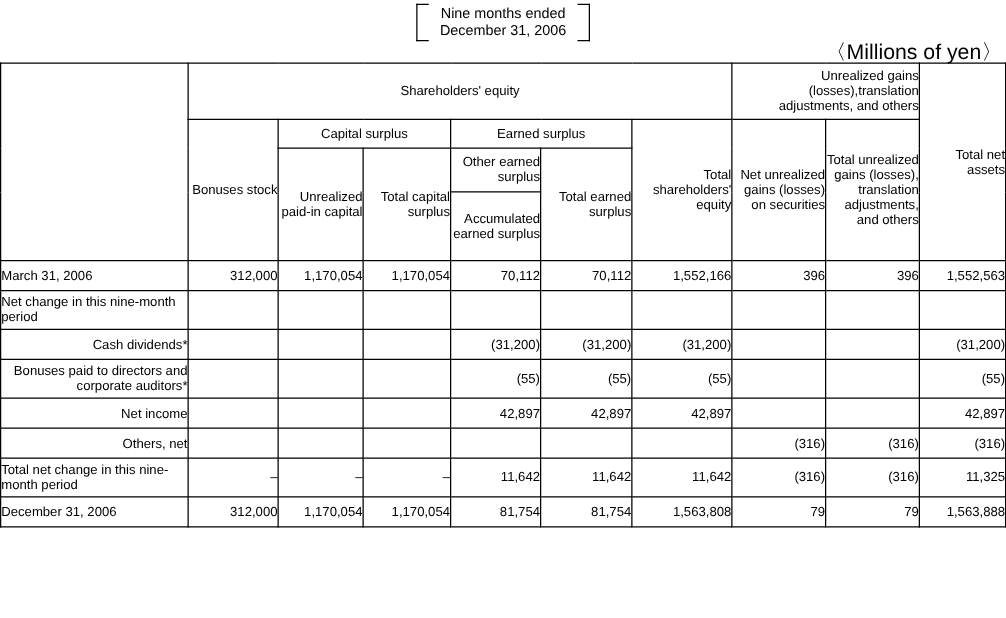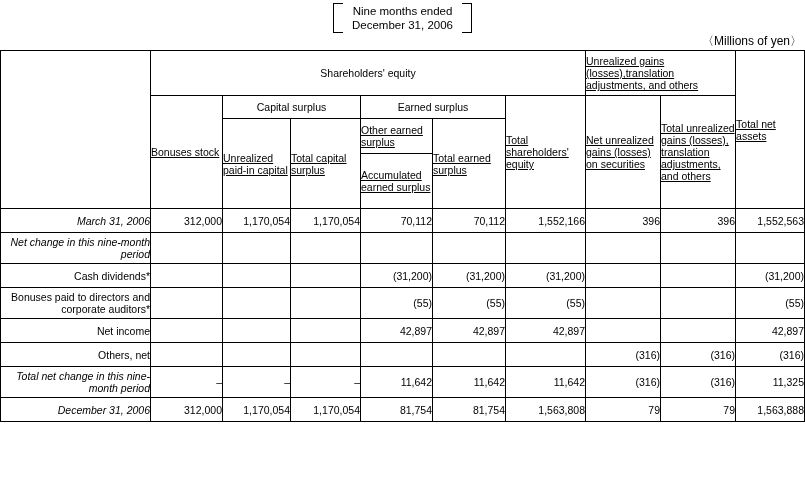--- a/index.html
+++ b/index.html
@@ -48,21 +48,21 @@
     line-height: 14px;
     font-size: 11.5px;
     text-align: center;
   }
 
   
   .units {
     position: absolute;
     right: 3px;
     top: 35px;
-    font-size: 12px;
+    font-size: 17px;
     line-height: 13px;
     white-space: nowrap;
   }
 
   
   .sheet {
     position: absolute;
     left: 0;
     top: 50px;
     width: 804px;
@@ -78,29 +78,27 @@
     padding: 0;
     vertical-align: middle;
     line-height: 12px;
   }
   
   .h {
     text-align: center;
     padding: 3px 2px;
   }
   .h-ml { 
+    text-align: right;
+    padding: 4px 3px;
+  }
+  
+  .lbl {
     text-align: left;
-    padding: 4px 3px;
-    text-decoration: underline;
-  }
-  
-  .lbl {
-    text-align: right;
     padding: 4px 2px 4px 3px;
-    font-style: italic;
   }
   .lbl-ind {
     text-align: right;
     padding: 4px 2px 4px 16px;
   }
   
   .num {
     text-align: right;
     padding: 4px 5px 4px 2px;
     white-space: nowrap;

